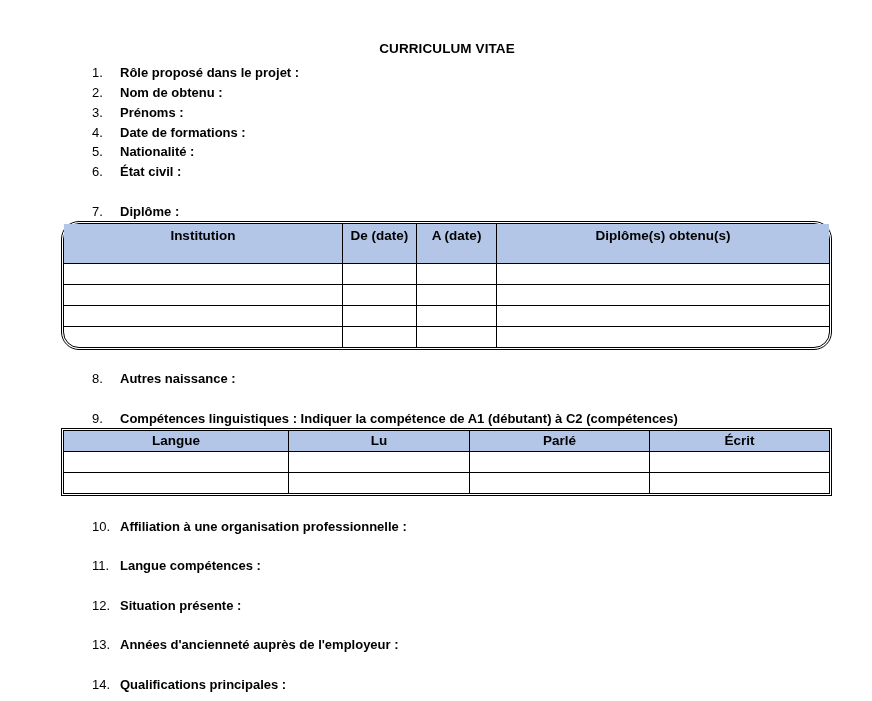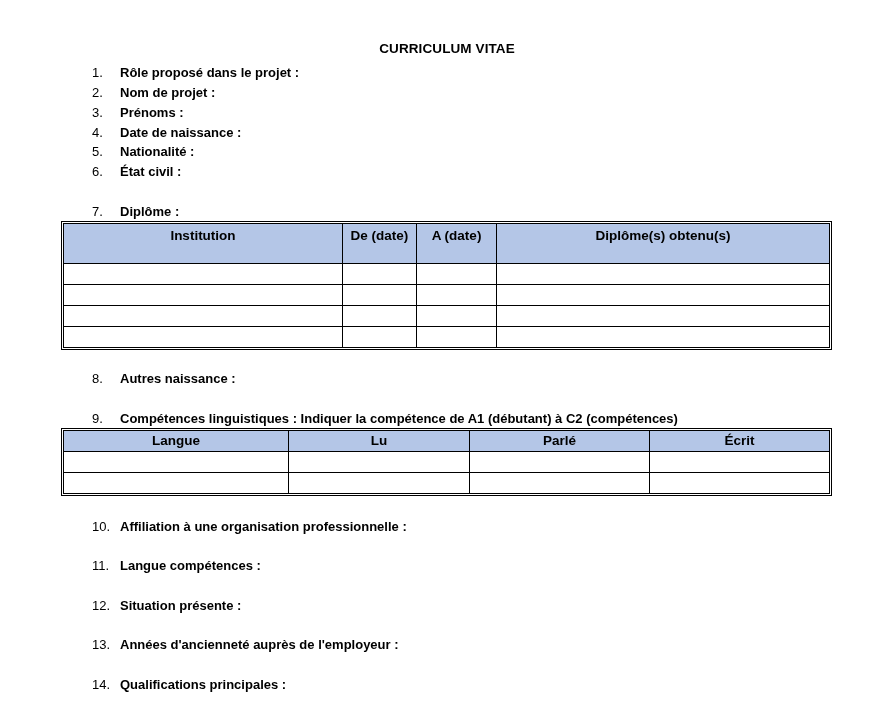--- a/index.html
+++ b/index.html
@@ -25,44 +25,44 @@
   }
   table.cvt td, table.cvt th {
     border-right: 1px solid #000; border-bottom: 1px solid #000; padding: 0; margin: 0;
   }
   table.cvt tr > *:last-child { border-right: none; }
   table.cvt tr:last-child > td { border-bottom: none; }
   table.cvt th {
     background: #b4c6e7; font-weight: bold; text-align: center; vertical-align: top;
     line-height: 19px;
   }
-  #t-diplome { left: 61px; top: 221px; width: 771px; }
+  #t-diplome { left: 61px; top: 221px; width: 771px; border-radius: 18px; }
   #t-diplome th { height: 40px; padding-top: 2px; box-sizing: border-box; }
   #t-diplome td { height: 20px; }
   #t-lang { left: 61px; top: 428px; width: 771px; }
   #t-lang th { height: 20px; line-height: 19px; }
   #t-lang td { height: 20px; }
 </style>
 </head>
 <body>
 
 <div>
   <div class="title">CURRICULUM VITAE</div>
 
   <div class="item" style="top:64px">
     <span class="num">1.</span><span class="lbl">Rôle proposé dans le projet :</span>
   </div>
   <div class="item" style="top:84px">
-    <span class="num">2.</span><span class="lbl">Nom de projet :</span>
+    <span class="num">2.</span><span class="lbl">Nom de obtenu :</span>
   </div>
   <div class="item" style="top:104px">
     <span class="num">3.</span><span class="lbl">Prénoms :</span>
   </div>
   <div class="item" style="top:124px">
-    <span class="num">4.</span><span class="lbl">Date de naissance :</span>
+    <span class="num">4.</span><span class="lbl">Date de formations :</span>
   </div>
   <div class="item" style="top:143px">
     <span class="num">5.</span><span class="lbl">Nationalité :</span>
   </div>
   <div class="item" style="top:163px">
     <span class="num">6.</span><span class="lbl">État civil :</span>
   </div>
   <div class="item" style="top:203px">
     <span class="num">7.</span><span class="lbl">Diplôme :</span>
   </div>

